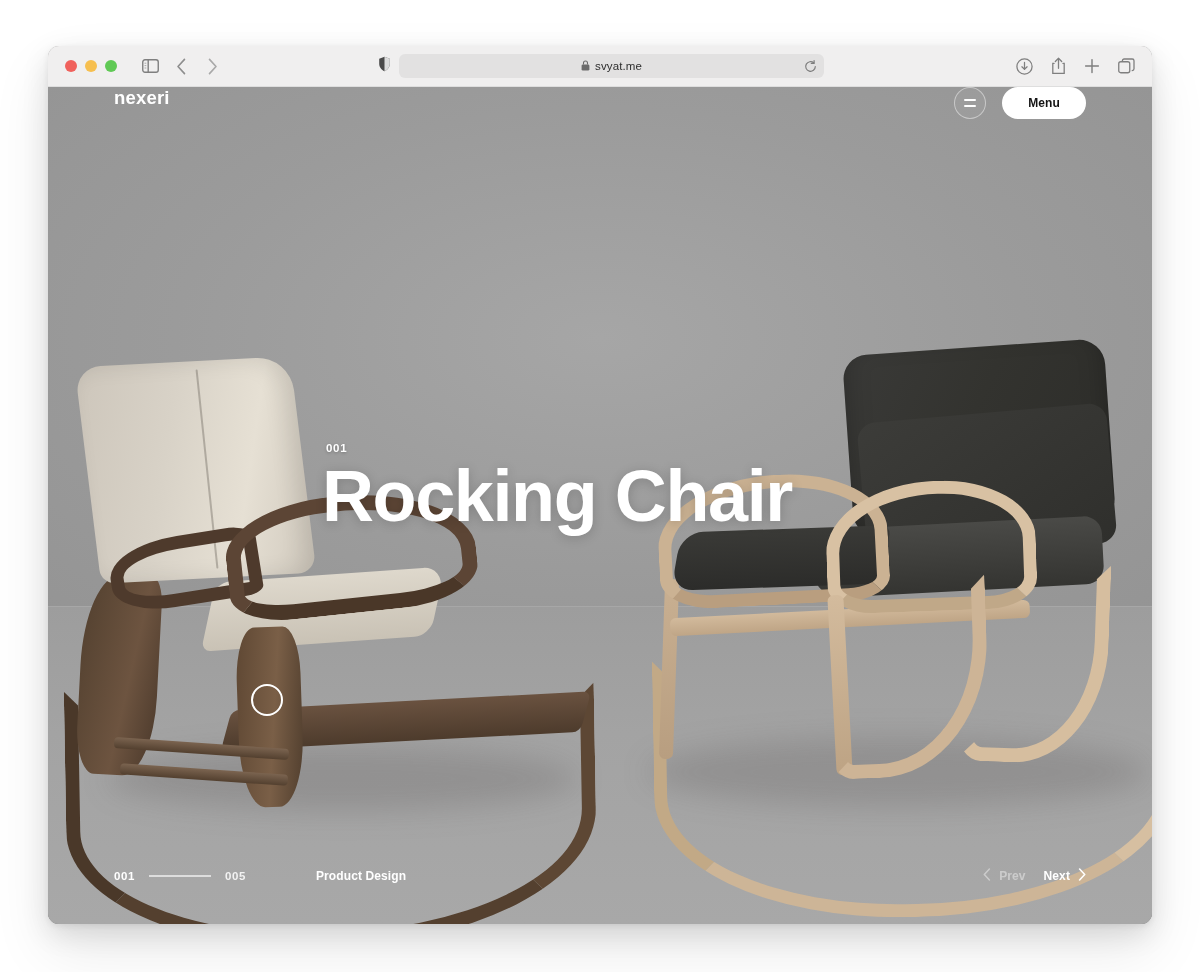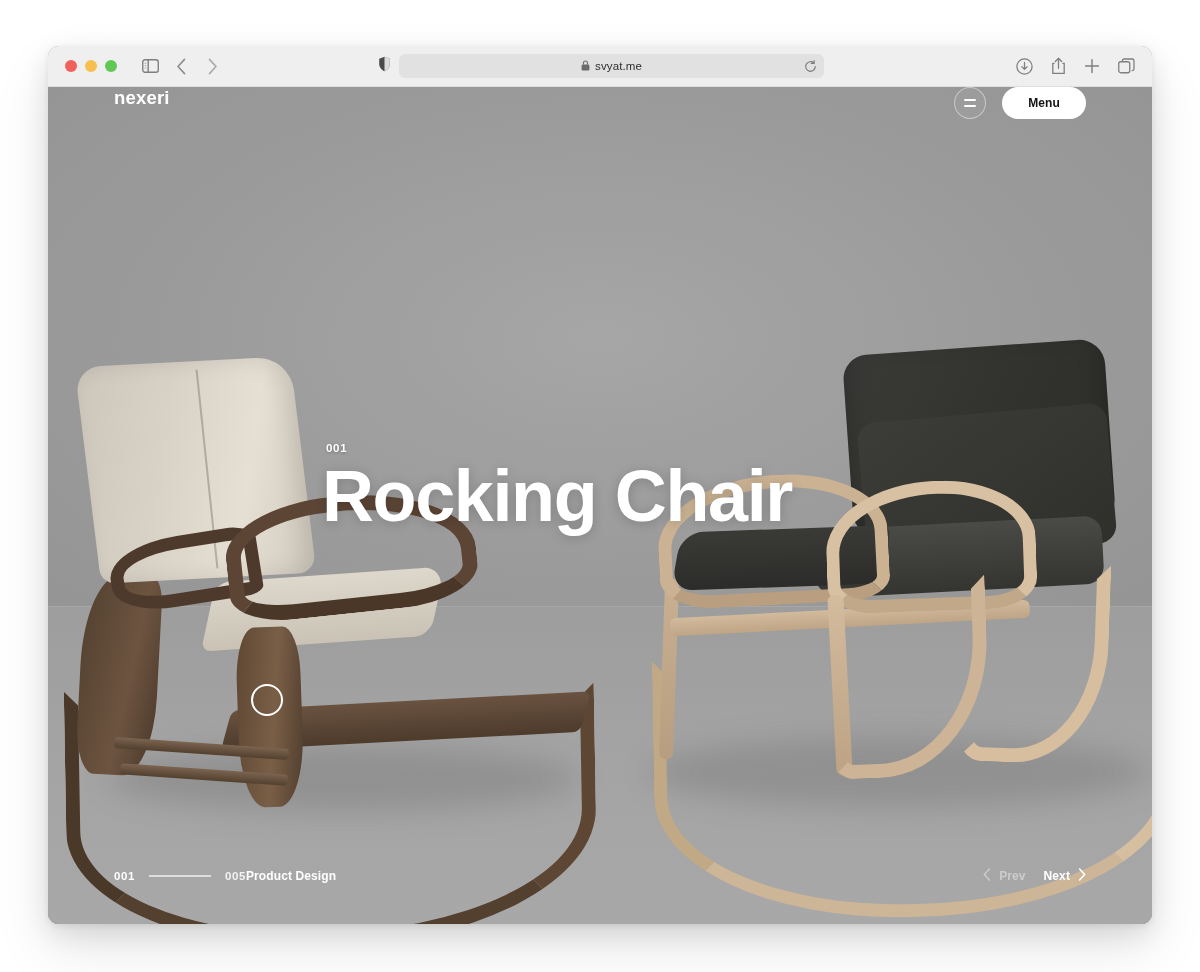--- a/index.html
+++ b/index.html
@@ -426,20 +426,21 @@
     font-weight: bold;
     color: #ffffff;
     letter-spacing: 0.6px;
   }
   .counter-total { color: rgba(255,255,255,0.85); }
   .counter-line {
     width: 62px; height: 1.5px;
     background: rgba(255,255,255,0.62);
   }
   .category {
+    margin-left: 70px;
     font-size: 12px;
     font-weight: bold;
     color: #ffffff;
     letter-spacing: 0.1px;
   }
   .pager {
     margin-left: auto;
     display: flex;
     align-items: center;
     gap: 0;

